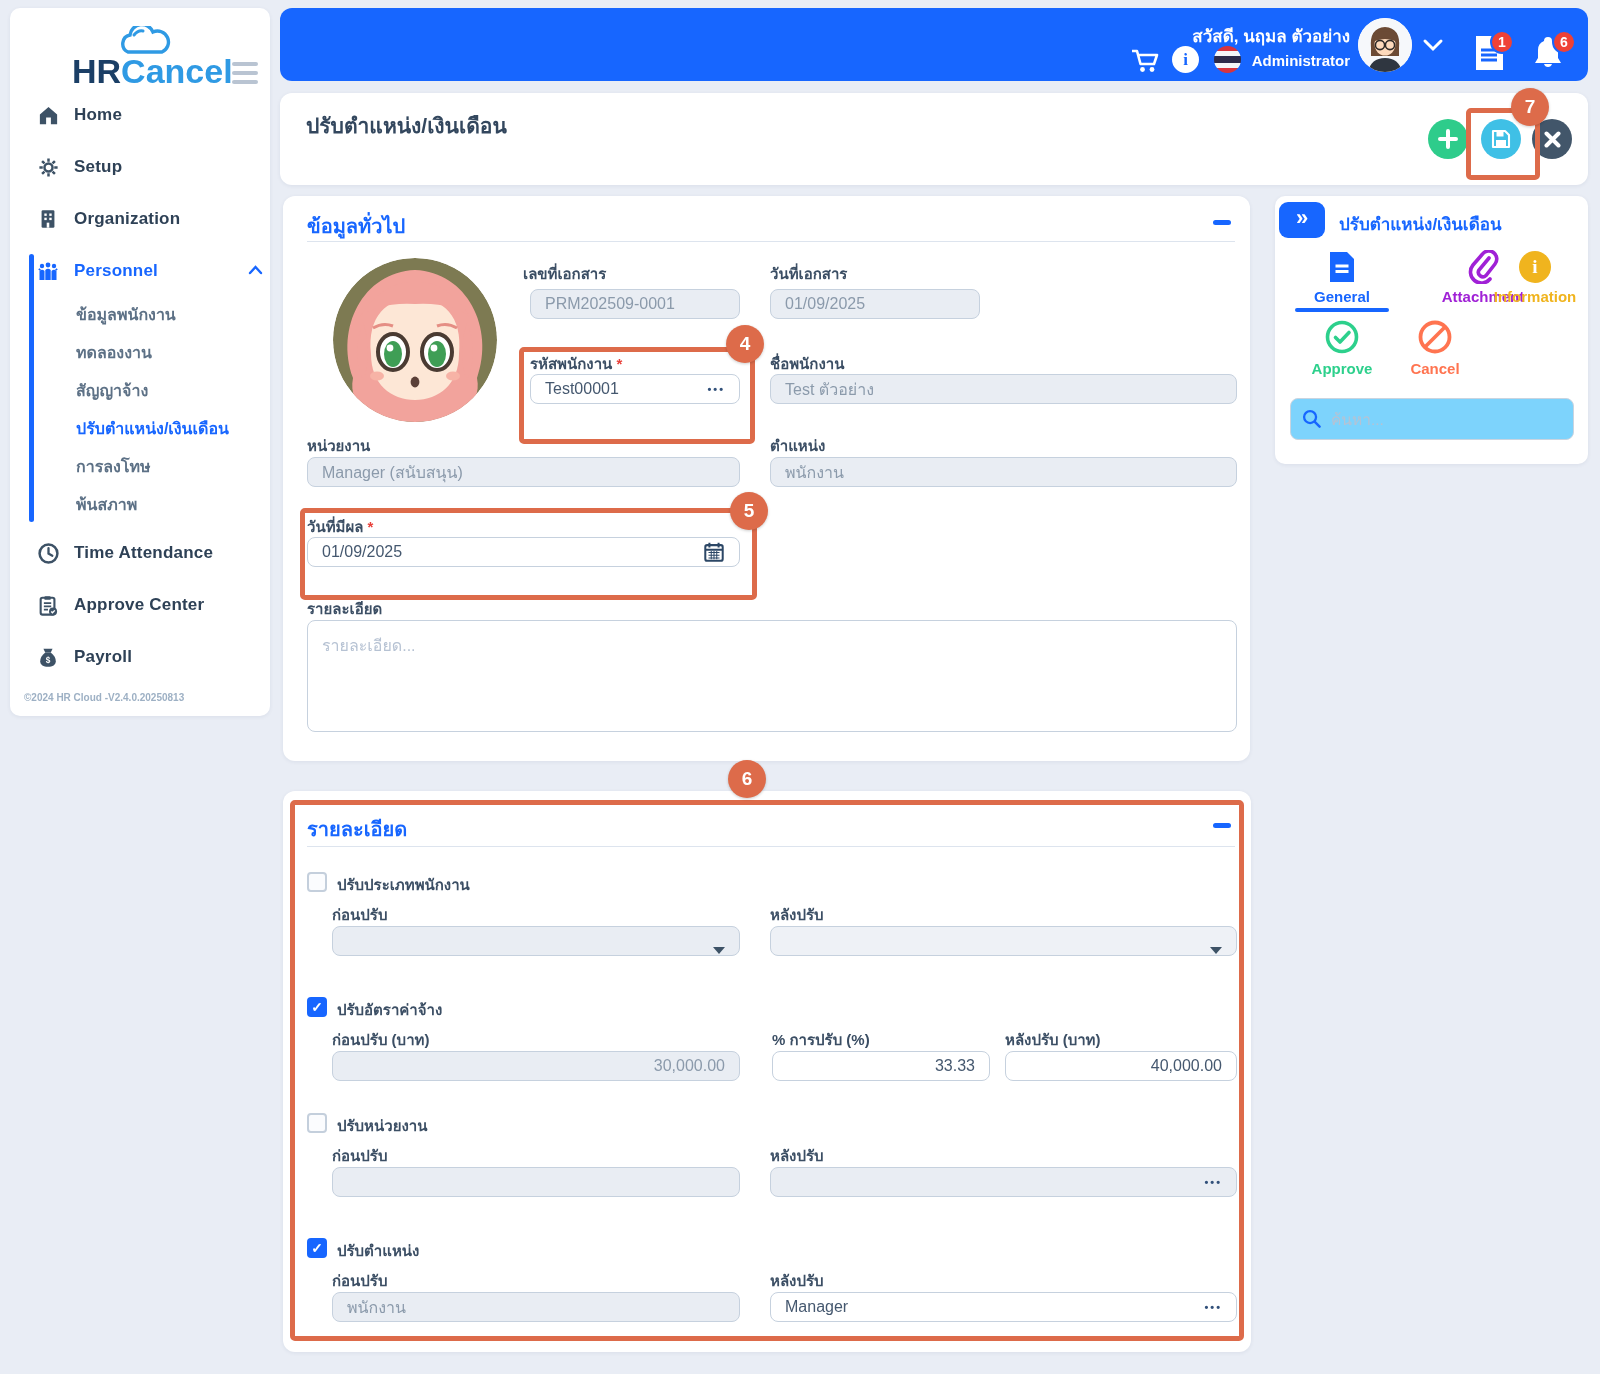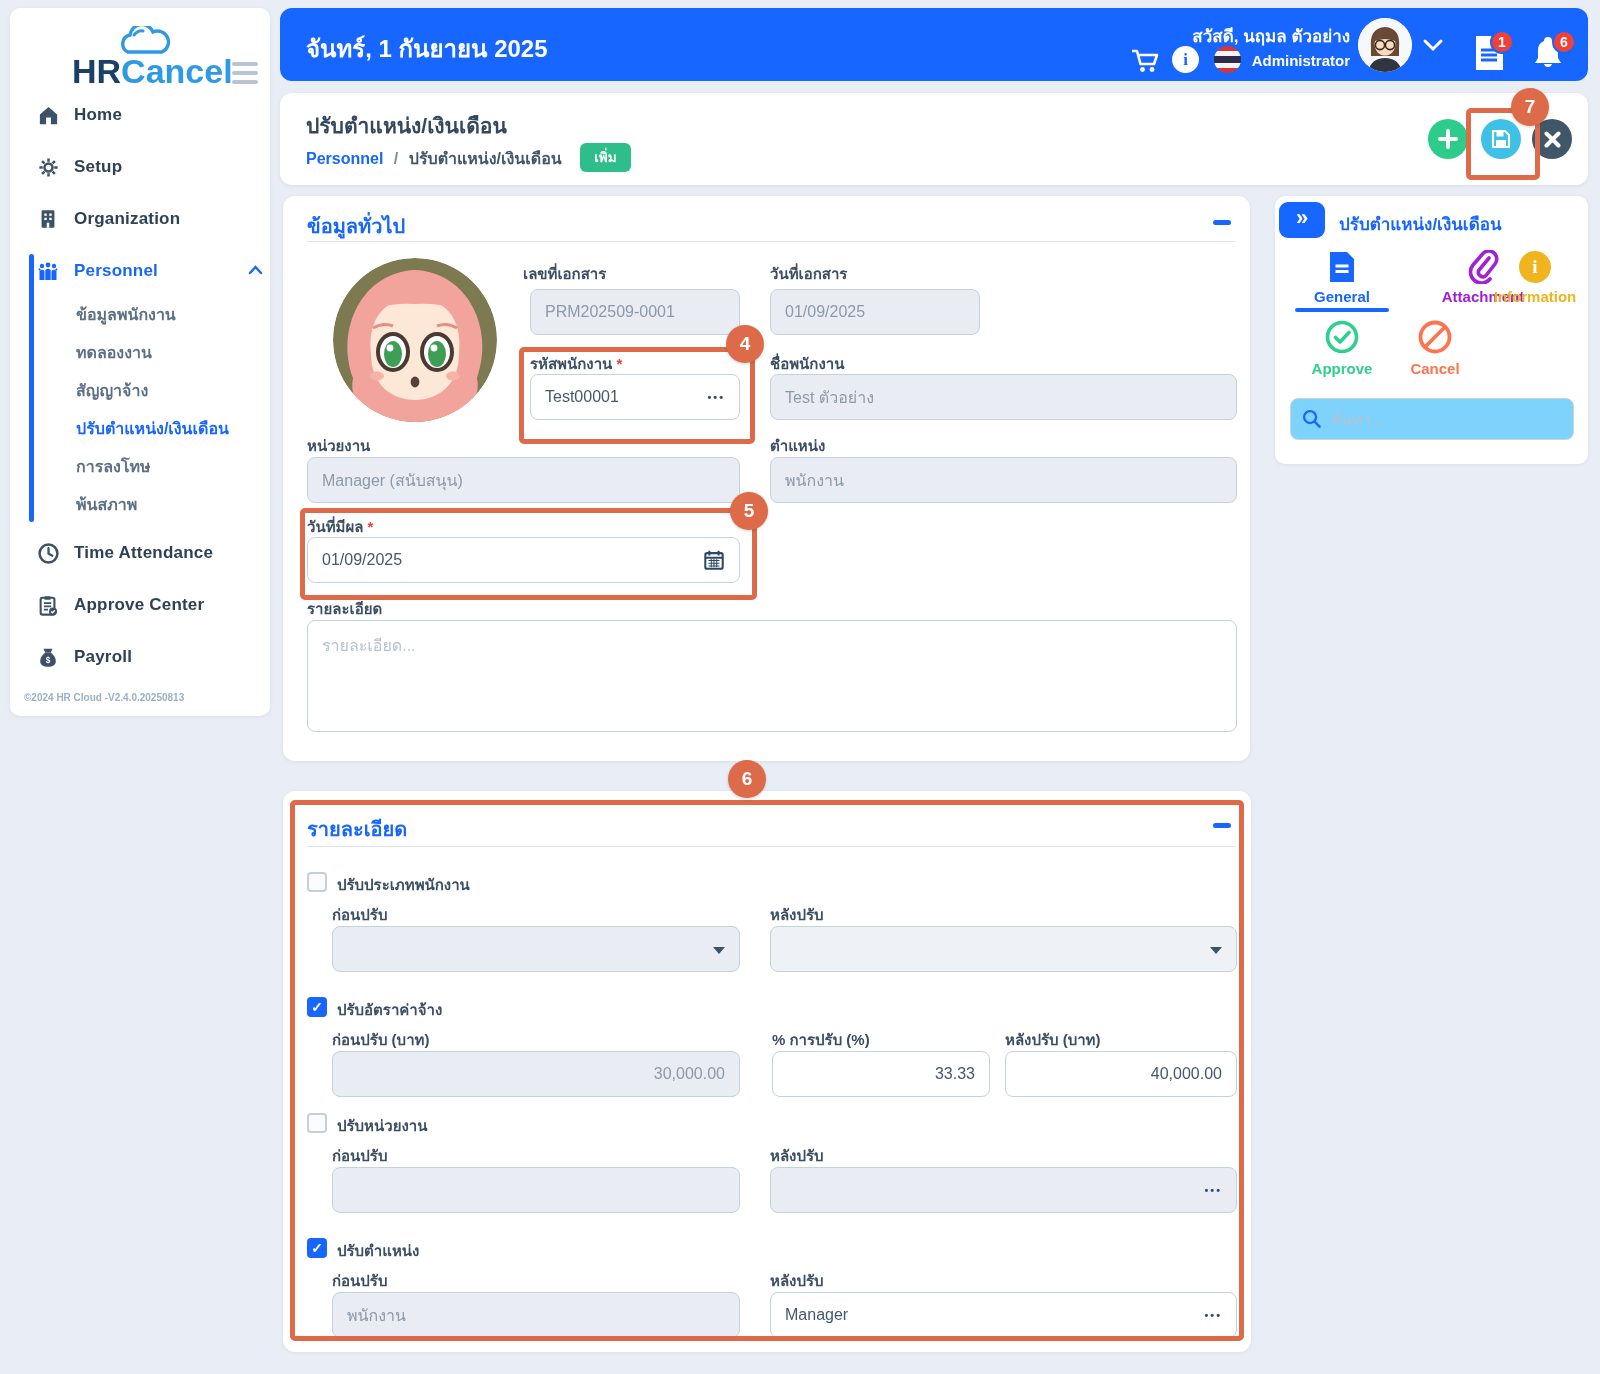--- a/index.html
+++ b/index.html
@@ -8,21 +8,21 @@
   .abs{position:absolute;}
   
   .side-item{position:absolute;left:0;width:260px;height:30px;display:flex;align-items:center;cursor:pointer;}
   .side-item .ic{position:absolute;left:26px;width:24px;height:24px;display:flex;align-items:center;justify-content:center;}
   .side-item .tx{position:absolute;left:64px;font-size:17px;color:#2e4156;font-weight:bold;letter-spacing:.2px;}
   .sub-item{position:absolute;left:66px;font-size:16px;color:#5d7186;cursor:pointer;font-weight:bold;}
   .active-blue{color:#1766ff !important;}
   
   .lbl{position:absolute;font-size:15px;font-weight:bold;color:#3b4e64;}
   .req{color:#e8403a;}
-  .fld{position:absolute;height:46px;border:1px solid #c6d1de;border-radius:8px;background:#fff;box-sizing:border-box;display:flex;align-items:center;padding:0 14px;font-size:16px;color:#45586f;}
+  .fld{position:absolute;height:30px;border:1px solid #c6d1de;border-radius:8px;background:#fff;box-sizing:border-box;display:flex;align-items:center;padding:0 14px;font-size:16px;color:#45586f;}
   .fld.dis{background:#e9edf3;color:#8b9aab;}
   .fld input{border:none;outline:none;background:transparent;font-family:"Liberation Sans",sans-serif;font-size:16px;color:#45586f;width:100%;padding:0;}
   .fld input.ralign{text-align:right;}
   .fld.ralign{justify-content:flex-end;}
   .more-dots{font-size:11px;letter-spacing:2px;color:#31507a;font-weight:bold;cursor:pointer;}
   .sec-title{position:absolute;font-size:20px;color:#1766ff;font-weight:bold;}
   .divider{position:absolute;height:1px;background:#dde4ee;}
   .mini-dash{position:absolute;width:18px;height:5px;border-radius:3px;background:#1766ff;cursor:pointer;}
   .caret{position:absolute;right:14px;top:20px;width:0;height:0;border-left:6px solid transparent;border-right:6px solid transparent;border-top:7px solid #3d5266;}
   
@@ -150,21 +150,20 @@
           <path d="M9 6.5 h6 c4 3 5.5 6.5 5.5 9.5 c0 4-3.5 6-8.5 6 s-8.5-2-8.5-6 c0-3 1.5-6.5 5.5-9.5 Z" fill="#3d5266"></path>
           <text x="12" y="17.6" font-size="9" font-weight="bold" fill="#fff" text-anchor="middle" font-family="Liberation Sans, sans-serif">$</text>
         </svg>
       </span>
       <span class="tx">Payroll</span>
     </div>
     <div class="abs" style="left:14px;top:684px;font-size:10px;color:#9db0c4;font-weight:bold;">©2024 HR Cloud -V2.4.0.20250813</div>
   </div>
 
   <div class="abs" style="left:280px;top:8px;width:1308px;height:73px;background:#1766ff;border-radius:12px;">
-    <div class="abs" style="left:26px;top:21px;font-size:24px;font-weight:bold;color:#fff;">จันทร์, 1 กันยายน 2025</div>
 
     <svg class="abs" style="left:850px;top:40px;cursor:pointer;" width="30" height="26" viewBox="0 0 30 26">
       <path d="M2 3 H7 L10.5 16 H24 L27 7 H9" fill="none" stroke="#fff" stroke-width="2.6" stroke-linejoin="round"></path>
       <circle cx="12.5" cy="21.5" r="2.4" fill="#fff"></circle>
         <circle cx="22" cy="21.5" r="2.4" fill="#fff"></circle>
     </svg>
 
     <div class="abs" style="left:892px;top:38px;width:27px;height:27px;border-radius:50%;background:#fff;color:#1766ff;display:flex;align-items:center;justify-content:center;font-weight:bold;font-size:17px;cursor:pointer;font-family:'Liberation Serif',serif;">i</div>
 
     <div class="abs" style="left:934px;top:38px;width:27px;height:27px;border-radius:50%;overflow:hidden;cursor:pointer;background:linear-gradient(180deg,#d7343e 0%,#d7343e 18%,#f4f5f8 18%,#f4f5f8 36%,#2d2a4a 36%,#2d2a4a 64%,#f4f5f8 64%,#f4f5f8 82%,#d7343e 82%,#d7343e 100%);"></div>
@@ -200,26 +199,20 @@
       <svg width="32" height="36" viewBox="0 0 32 36" style="position:absolute;left:0;top:5px;">
         <path d="M16 2 a4 4 0 0 1 4 4 a9.5 9.5 0 0 1 6 9 v8 l3 5 H3 l3-5 v-8 a9.5 9.5 0 0 1 6-9 a4 4 0 0 1 4-4 Z" fill="#fff"></path>
         <path d="M12 29 a4.2 4.2 0 0 0 8 0" fill="#fff"></path>
       </svg>
       <div class="red-badge" style="left:20px;top:0px;">6</div>
     </div>
   </div>
 
   <div class="card" style="left:280px;top:93px;width:1308px;height:92px;">
     <div class="abs" style="left:26px;top:16px;font-size:21px;font-weight:bold;color:#33475e;">ปรับตำแหน่ง/เงินเดือน</div>
-    <div class="abs" style="left:26px;top:52px;font-size:16px;font-weight:bold;">
-      <span style="color:#1766ff;cursor:pointer;">Personnel</span>
-      <span style="color:#7c8da1;margin:0 6px;">/</span>
-      <span style="color:#42566e;">ปรับตำแหน่ง/เงินเดือน</span>
-      <span style="display:inline-block;margin-left:14px;background:#2dbe8c;color:#fff;font-size:13.5px;border-radius:6px;padding:3px 14px 4px;position:relative;top:-2px;">เพิ่ม</span>
-    </div>
 
     <div class="circle-btn" style="left:1148px;top:26px;background:#2ecc8b;">
       <svg width="20" height="20" viewBox="0 0 20 20">
           <path d="M10 2 V18 M2 10 H18" stroke="#fff" stroke-width="4" stroke-linecap="round"></path>
         </svg>
     </div>
     <div class="circle-btn" style="left:1201px;top:26px;background:#3fc0e6;">
       <svg width="20" height="20" viewBox="0 0 20 20">
         <path d="M2 2 H14 L18 6 V18 H2 Z" fill="none" stroke="#fff" stroke-width="2.1" stroke-linejoin="round"></path>
         <rect x="5.5" y="2.5" width="7" height="5" fill="#fff"></rect>

